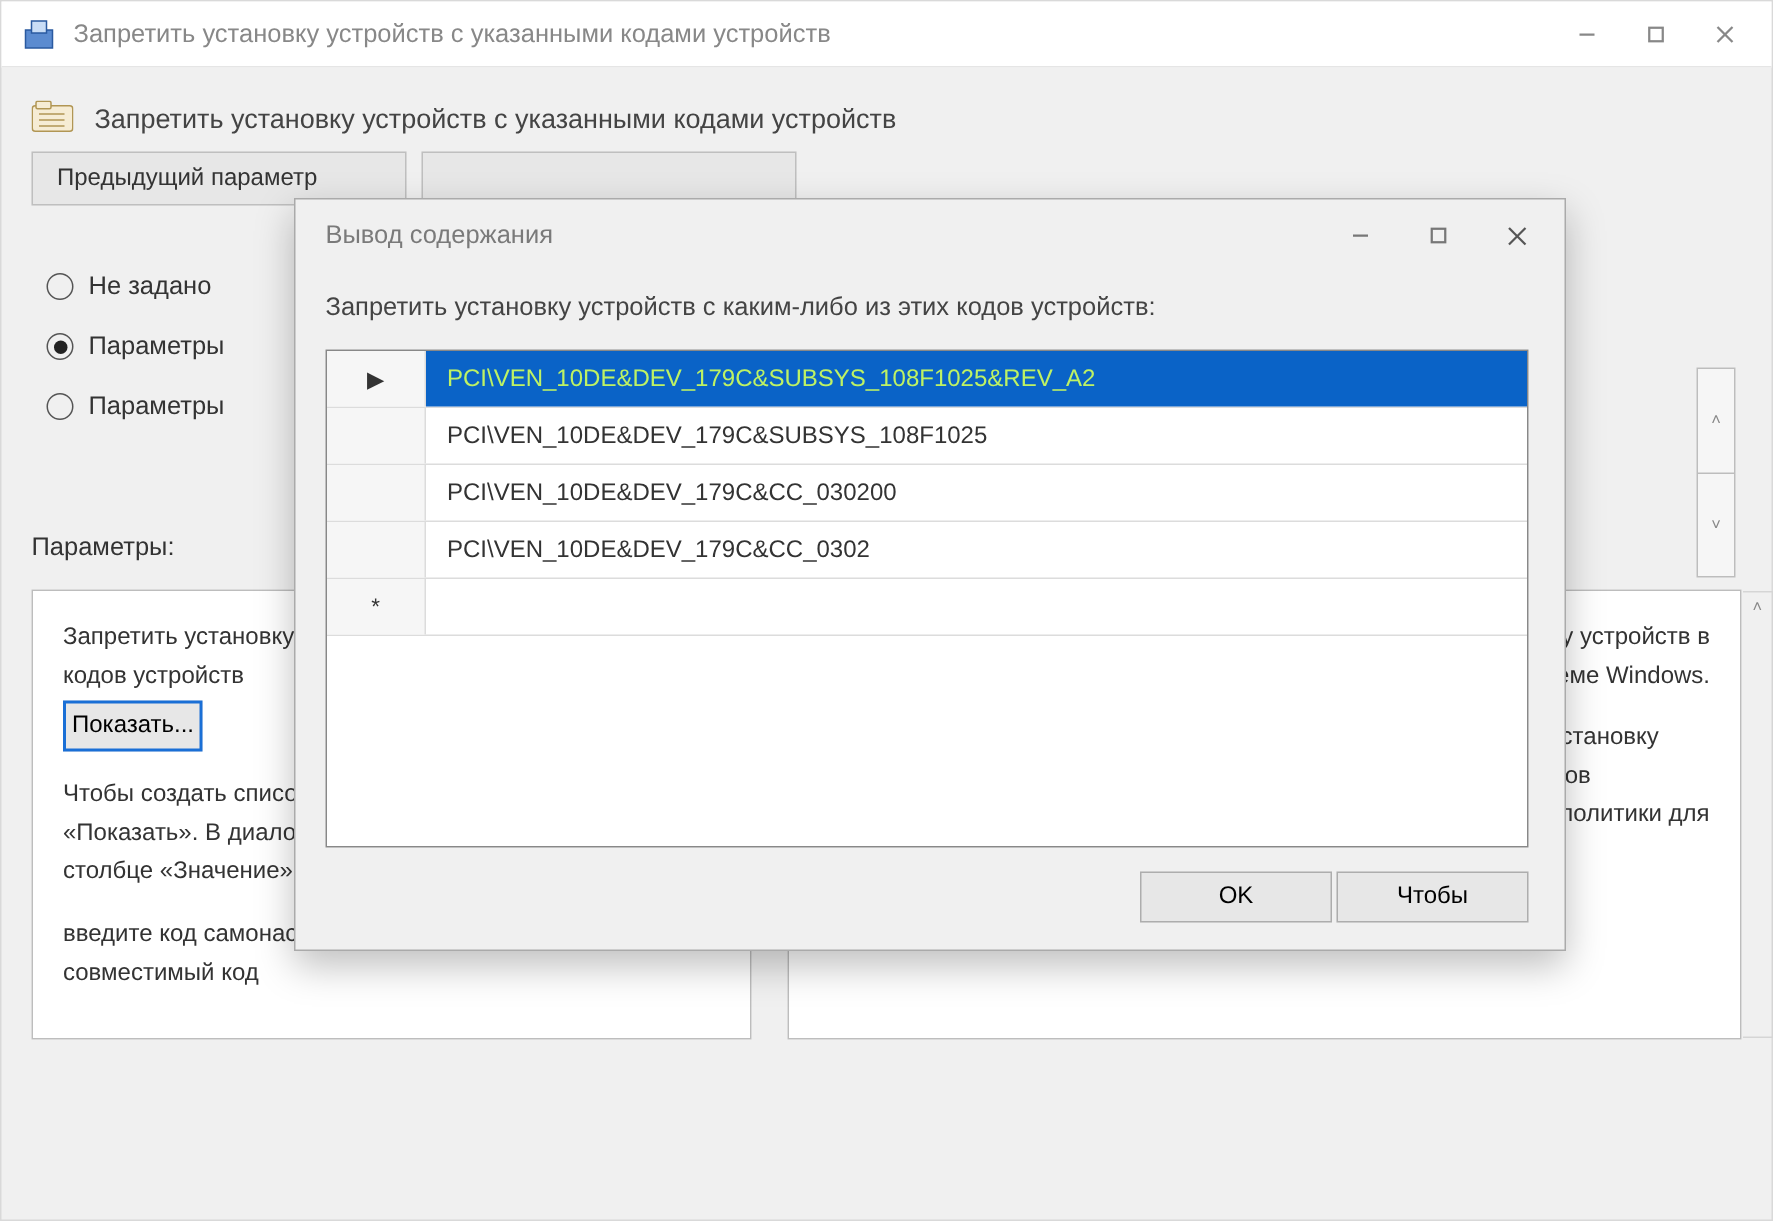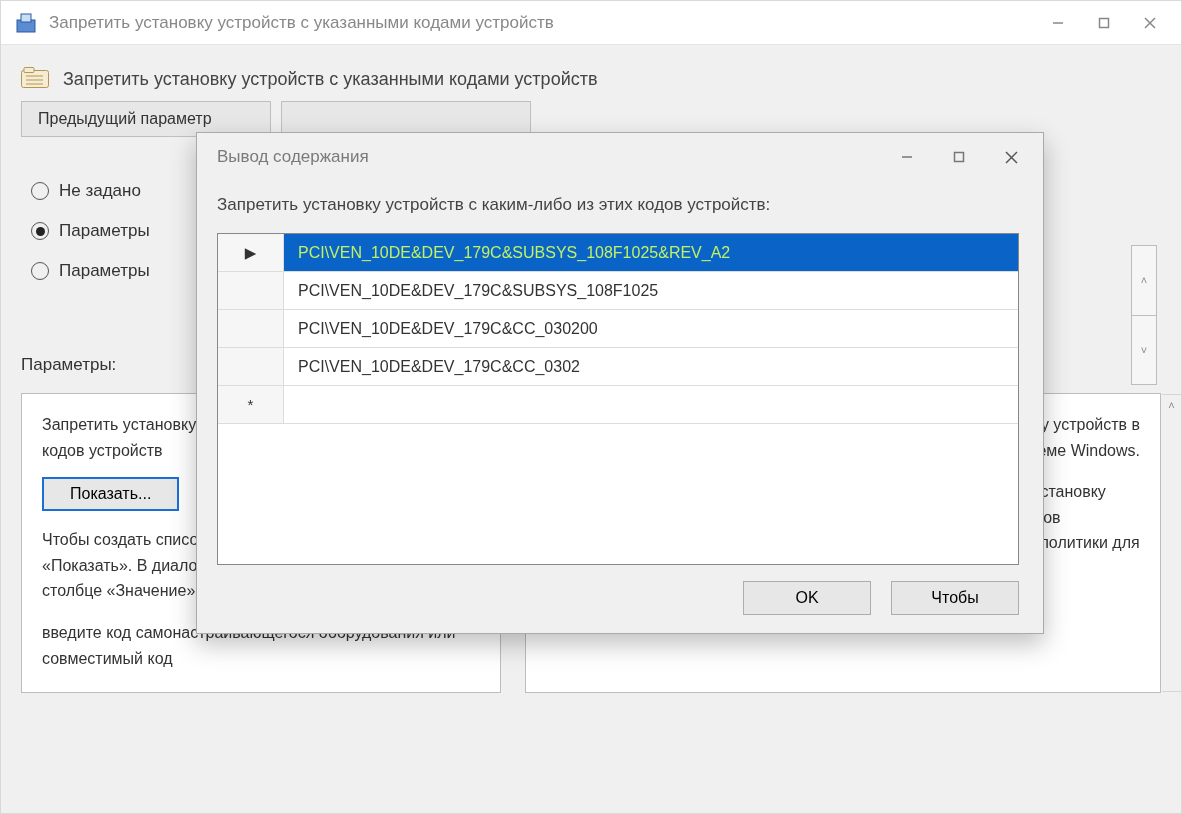--- a/index.html
+++ b/index.html
@@ -88,24 +88,24 @@
     border: 1px solid #bdbdbd;
     background: #fff;
     padding: 18px 20px;
     font-size: 16px;
     line-height: 1.6;
   }
   .left-pane { width: 480px; height: 300px; }
   .right-pane { flex:1; height: 300px; position:relative; }
 
   .show-btn {
-    margin-top: 14px;
+    margin-top: 4px;
     border: 2px solid #1a6fd6;
     background: #e7e7e7;
-    padding: 6px 26px;
+    padding: 6px 4px;
     font-size: 16px;
     font-family: inherit;
   }
 
   
   .bg-spin {
     position:absolute;
     right: 24px;
     width: 26px;
     border:1px solid #bdbdbd;
@@ -174,21 +174,21 @@
     background:#f6f6f6;
   }
   .grid-row .val {
     flex:1; padding: 0 14px;
     display:flex; align-items:center;
     font-size: 16px;
   }
   .grid-row.selected .val { background:#0a63c7; color:#bef264; }
 
   .dialog-buttons {
-    display:flex; justify-content:flex-end; gap: 20px;
+    display:flex; justify-content:flex-end; gap: 3px;
     padding: 16px 24px 18px 0;
   }
   .dlg-btn {
     width: 128px; height: 34px;
     background:#e7e7e7;
     border:1px solid #adadad;
     font-size:16px;
     font-family:inherit;
   }
 </style>

